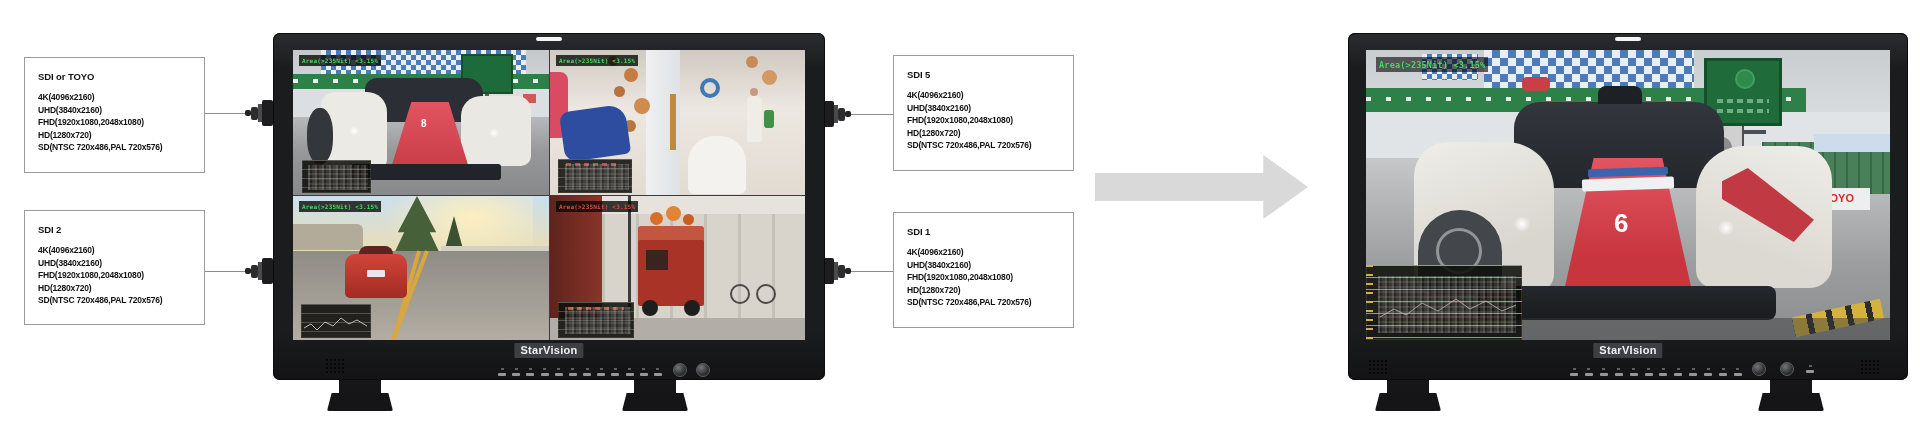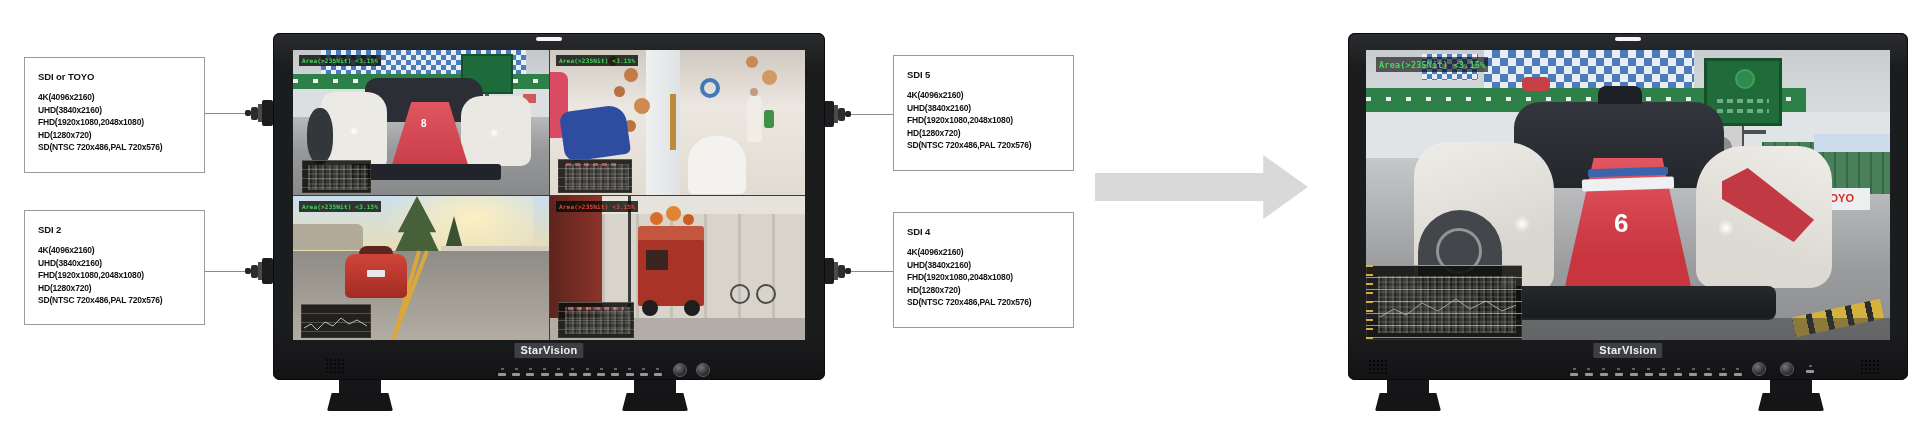--- a/index.html
+++ b/index.html
@@ -112,21 +112,21 @@
   <div class="spec-box" style="left:893px;top:55px;height:116px">
     <div class="spec-title">SDI 5</div>
     <div class="spec-line">4K(4096x2160)</div>
     <div class="spec-line">UHD(3840x2160)</div>
     <div class="spec-line">FHD(1920x1080,2048x1080)</div>
     <div class="spec-line">HD(1280x720)</div>
     <div class="spec-line">SD(NTSC 720x486,PAL 720x576)</div>
   </div>
 
   <div class="spec-box" style="left:893px;top:212px;height:116px">
-    <div class="spec-title">SDI 4</div>
+    <div class="spec-title">SDI 1</div>
     <div class="spec-line">4K(4096x2160)</div>
     <div class="spec-line">UHD(3840x2160)</div>
     <div class="spec-line">FHD(1920x1080,2048x1080)</div>
     <div class="spec-line">HD(1280x720)</div>
     <div class="spec-line">SD(NTSC 720x486,PAL 720x576)</div>
   </div>
 
   <div class="link" style="left:205px;top:113px;width:43px"></div>
   <div class="link" style="left:205px;top:271px;width:43px"></div>
   <div class="link" style="left:851px;top:114px;width:42px"></div>

